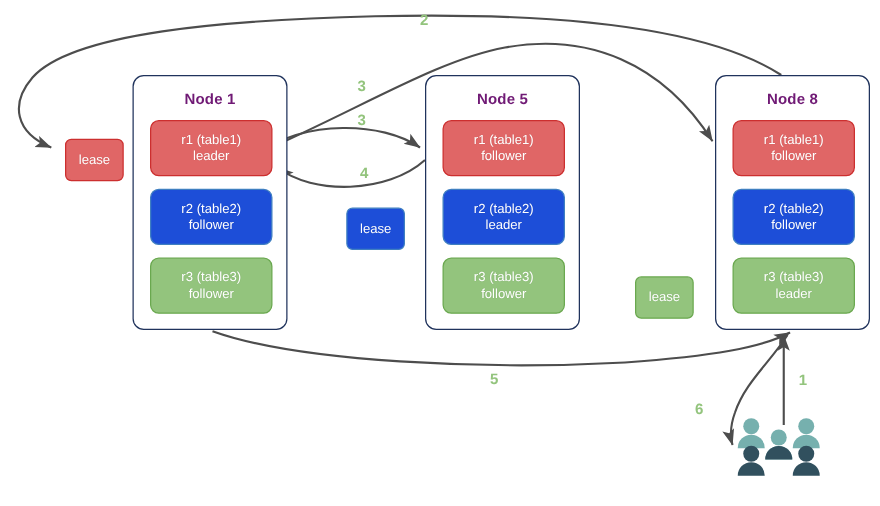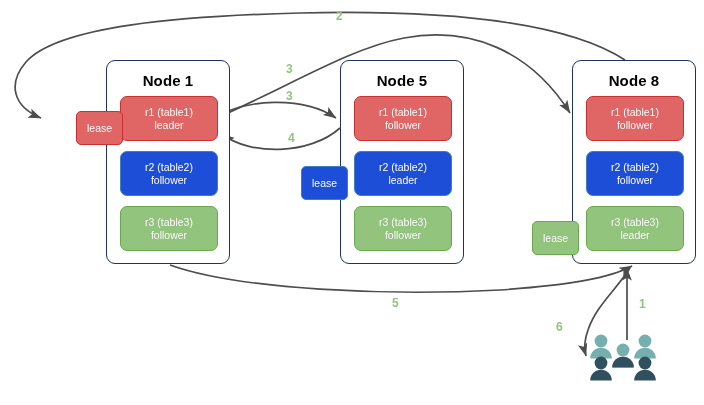--- a/index.html
+++ b/index.html
@@ -41,23 +41,23 @@
   #node-1 { left: 106px; top: 60px; }
   #node-2 { left: 340px; top: 60px; }
   #node-3 { left: 572px; top: 60px; }
 
   .node-title {
     position: absolute;
     left: 0;
     right: 0;
     top: 11px;
     text-align: center;
-    font-size: 15px;
+    font-size: 12px;
     font-weight: bold;
-    color: #000000;
+    color: #701a75;
     letter-spacing: .1px;
   }
 
   .replica {
     position: absolute;
     left: 13px;
     width: 98px;
     height: 45px;
     box-sizing: border-box;
     border-radius: 7px;
@@ -86,21 +86,20 @@
     height: 22px;
     padding: 16px 10px;
     border-radius: 5px;
     display: flex;
     align-items: center;
     justify-content: center;
     color: #ffffff;
     font-size: 10.5px;
     z-index: 5;
     text-shadow: 0 0 1px rgba(0,0,0,.12);
-    margin-left: 24px;
   }
   #lease-1 { left: 52px;  top: 111px; }
   #lease-2 { left: 277px; top: 166px; }
   #lease-3 { left: 508px; top: 221px; }
 
   
   .step {
     position: absolute;
     color: #93c47d;
     font-size: 12px;

